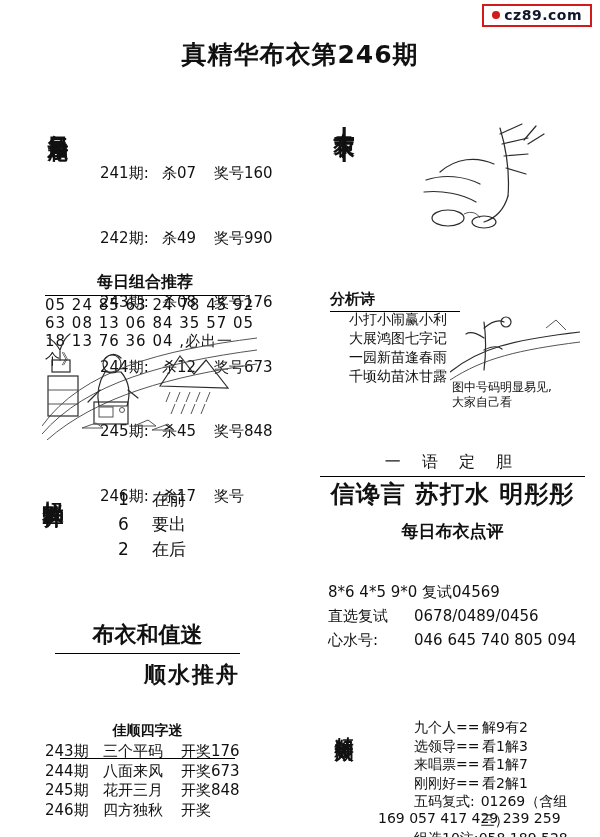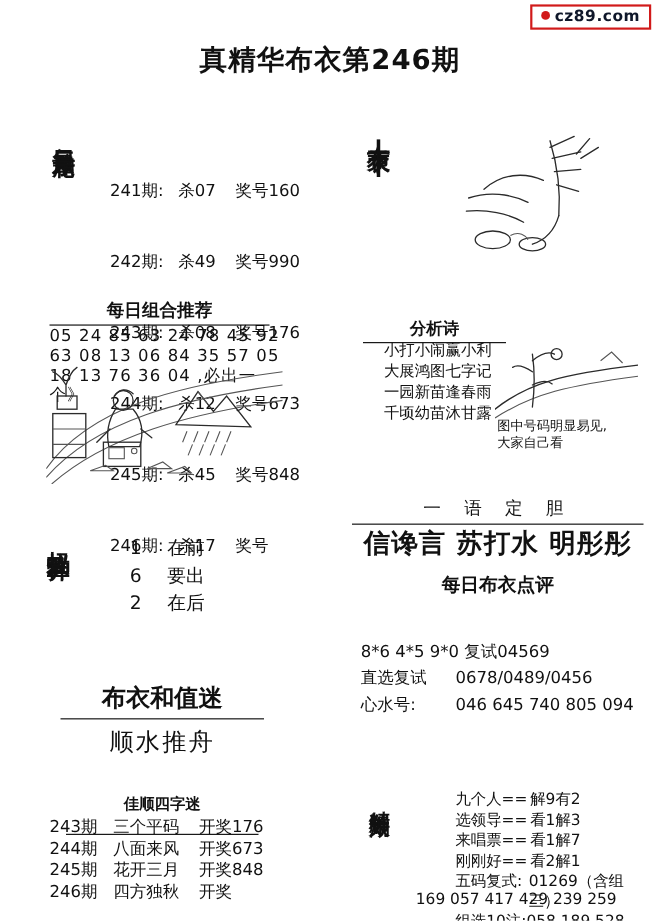--- a/index.html
+++ b/index.html
@@ -64,41 +64,41 @@
   
   .ant-label{position:absolute;left:42px;top:484px;font-size:21px;}
   .ant-nums{position:absolute;left:118px;top:487px;font-size:17px;line-height:25px;text-align:center;}
   .ant-txt{position:absolute;left:152px;top:487px;font-size:17px;line-height:25px;text-align:right;}
 
   
   .heading-box{
     position:absolute;left:55px;top:620px;width:185px;text-align:center;
   }
   .heading-box .l1{font-size:22px;font-weight:bold;border-bottom:1.5px solid #000;padding-bottom:3px;}
-  .heading-box .l2{font-size:22px;font-weight:normal;padding-top:6px;letter-spacing:2px;}
+  .heading-box .l2{font-size:22px;font-weight:bold;padding-top:6px;letter-spacing:2px;text-align:right;}
 
   
   .jsz-head{position:absolute;left:60px;top:722px;width:175px;text-align:center;font-size:14px;font-weight:bold;border-bottom:1px solid #000;padding-bottom:18px;}
   .jsz-rows{position:absolute;left:45px;top:742px;font-size:15px;line-height:19.5px;}
   .jsz-rows div{display:flex;}
   .jsz-rows .a{width:58px;}
   .jsz-rows .b{width:78px;}
   .jsz-rows .c{width:90px;}
 
   
   .byt-label{position:absolute;left:333px;top:116px;font-size:21px;}
   .byt-label .rn{font-size:17px;}
 
   
   .sketch1{position:absolute;left:380px;top:118px;width:200px;height:120px;}
   .sketch2{position:absolute;left:450px;top:310px;width:130px;height:75px;}
   .sketch3{position:absolute;left:42px;top:330px;width:215px;height:110px;}
 
   
-  .fxs-head{position:absolute;left:330px;top:290px;width:130px;text-align:center;font-size:15px;font-weight:bold;border-bottom:1px solid #000;padding-bottom:2px;}
+  .fxs-head{position:absolute;left:330px;top:290px;width:130px;font-size:15px;font-weight:bold;border-bottom:1px solid #000;padding-bottom:2px;}
   .fxs-poem{position:absolute;left:328px;top:310px;width:140px;font-size:14px;line-height:19px;text-align:center;}
   .fxs-note{position:absolute;left:452px;top:380px;width:140px;font-size:12px;line-height:15px;}
 
   
   .yyd-head{position:absolute;left:320px;top:452px;width:265px;text-align:center;font-size:16px;letter-spacing:8px;border-bottom:1px solid #000;padding-bottom:3px;}
   .yyd-words{position:absolute;left:320px;top:478px;width:265px;text-align:center;font-size:24px;font-weight:bold;letter-spacing:1px;}
   .yyd-sub{position:absolute;left:320px;top:520px;width:265px;text-align:center;font-size:17px;font-weight:bold;}
 
   
   .codes{position:absolute;left:328px;top:580px;width:270px;font-size:15px;line-height:24px;}

